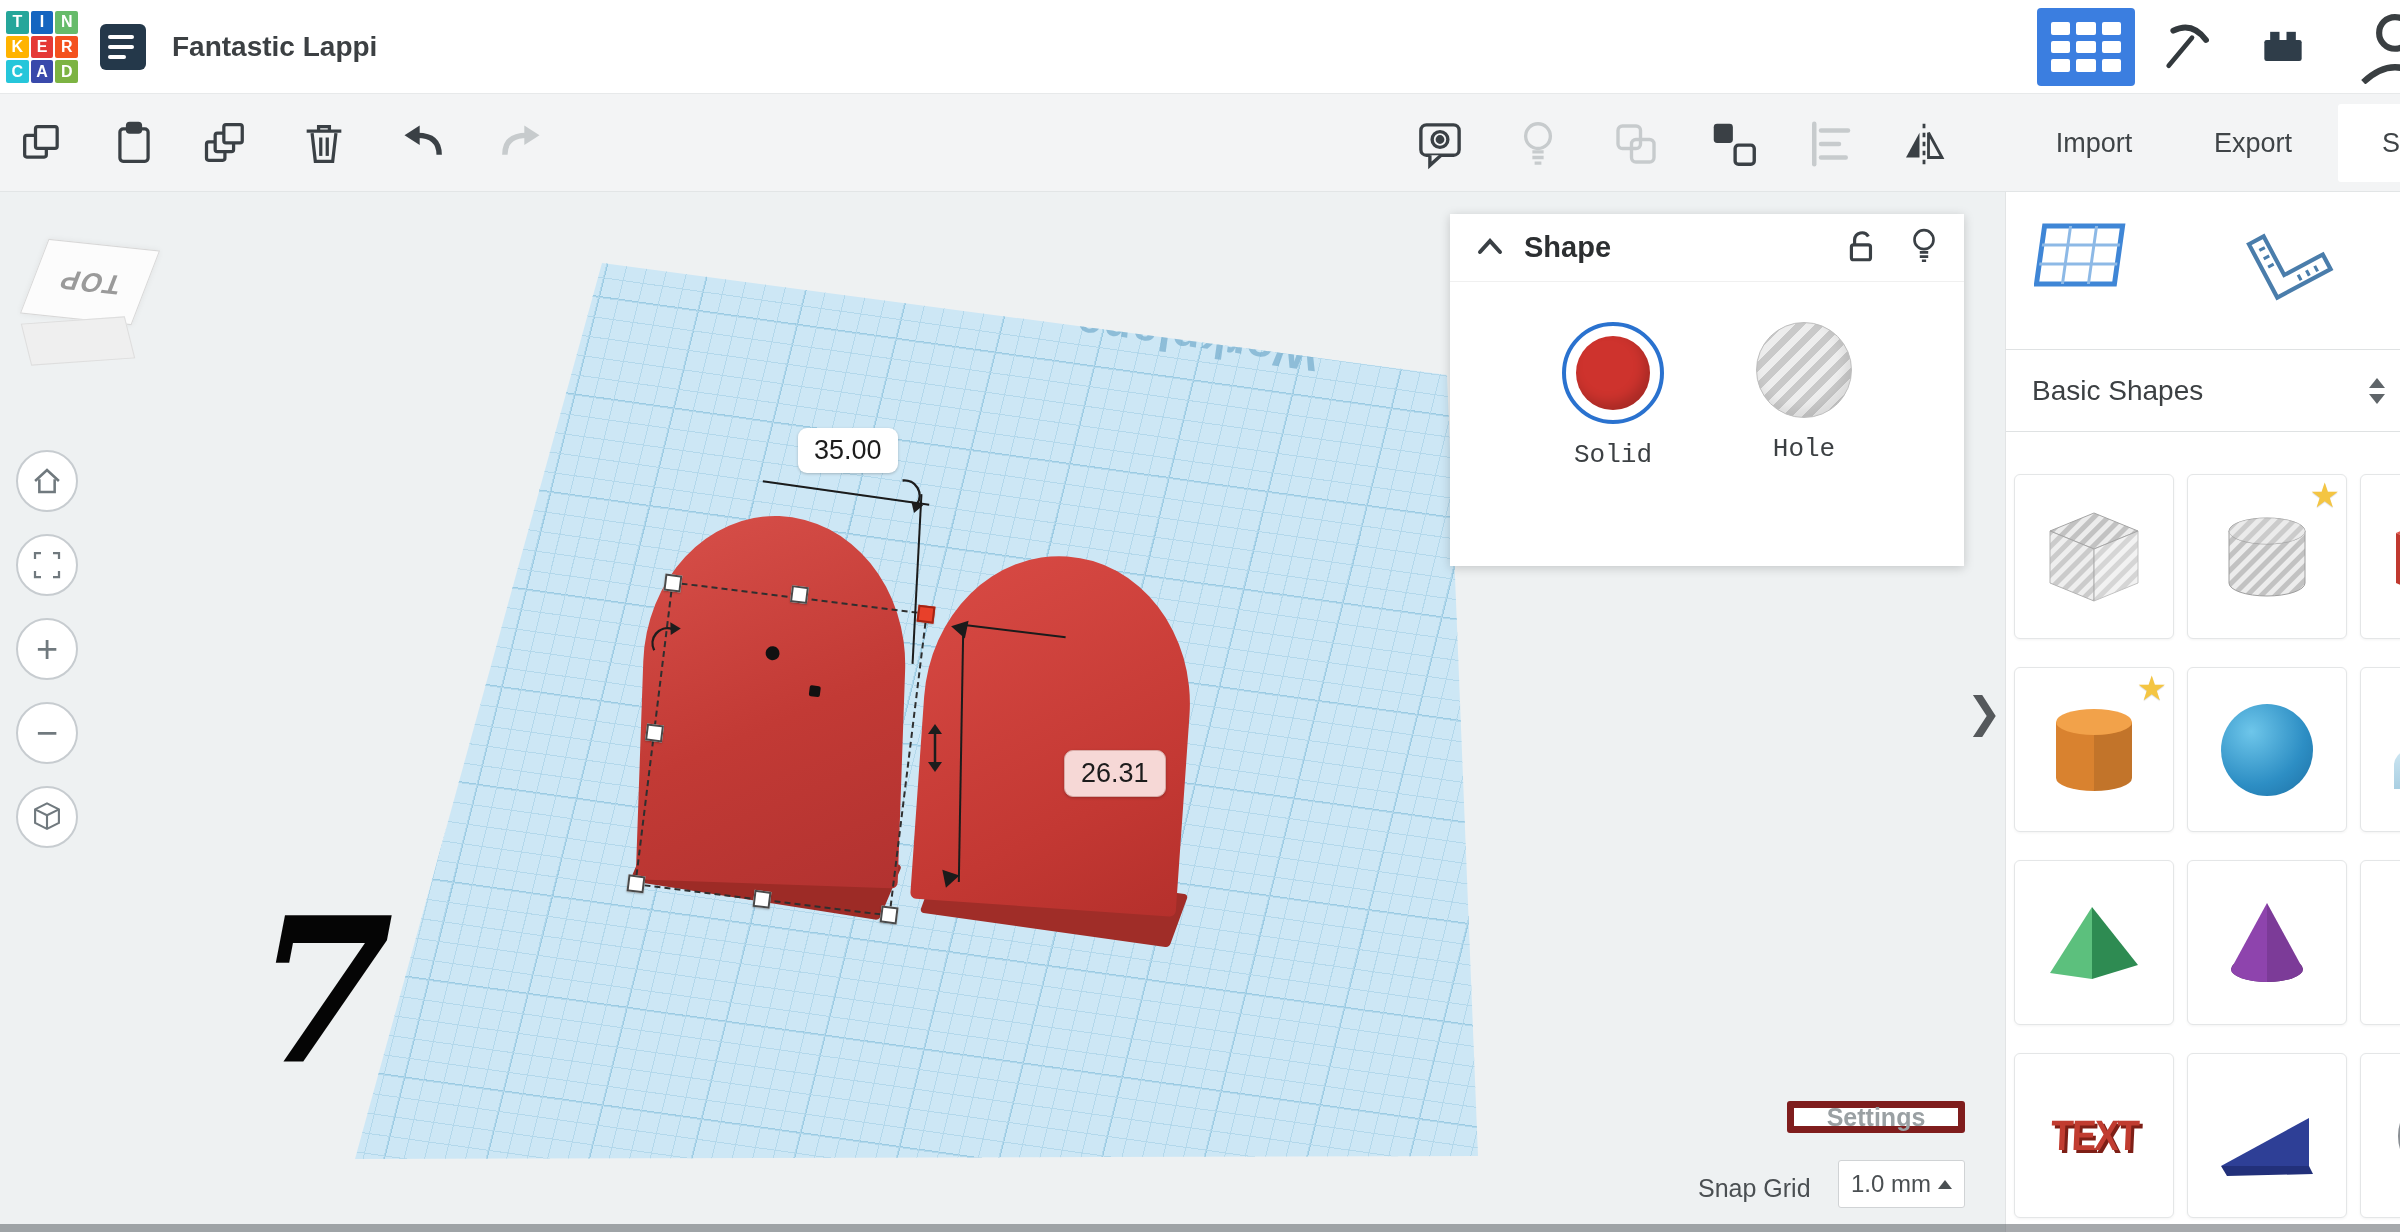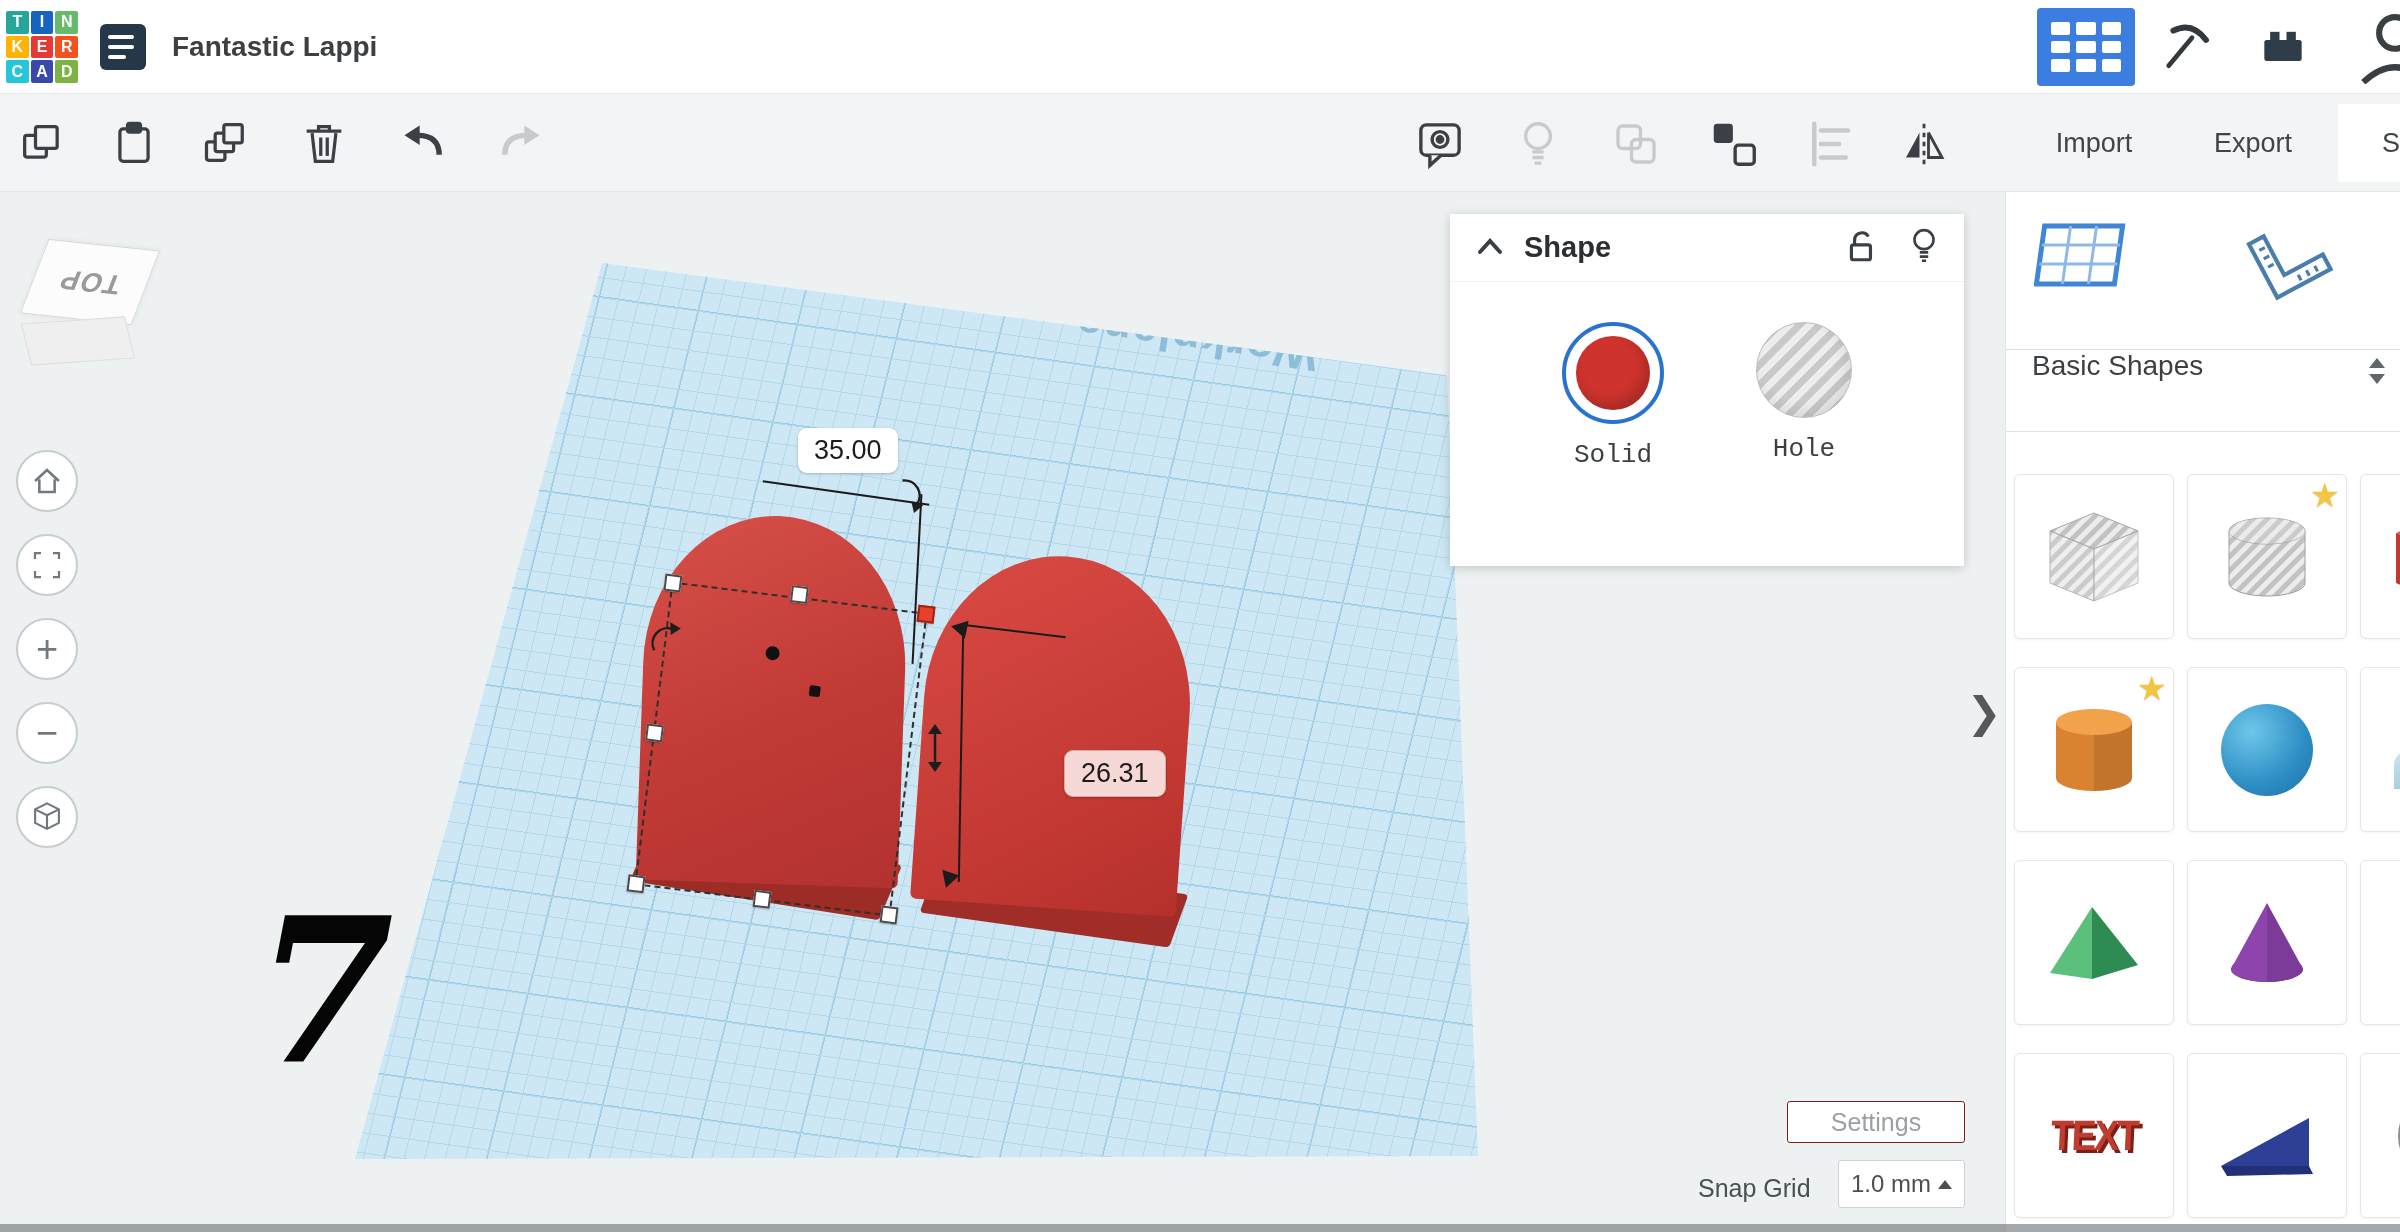--- a/index.html
+++ b/index.html
@@ -122,44 +122,44 @@
     box-shadow:inset -5px -7px 12px rgba(0,0,0,0.18); }
   .hole-circ{ width:96px; height:96px; border-radius:50%; border:1px solid #bdbdbd;
     background:repeating-linear-gradient(135deg,#c9c9c9 0 7px,#ededed 7px 14px);
     box-shadow:inset -5px -7px 12px rgba(0,0,0,0.08); }
   .opt-label{ margin-top:16px; font-size:26px; color:#3c4043;font-family:Liberation Mono, monospace; }
 
   
   .sbar{ position:absolute; left:2005px; top:192px; width:395px; height:1040px; background:#fff;
     border-left:1px solid #e2e4e5; z-index:20; }
   .cat-select{ position:absolute; left:0; top:157px; width:395px; height:83px; background:#fff;
-    border-top:1px solid #dfe2e3; border-bottom:1px solid #dfe2e3; display:flex; padding:0 16px 0 26px; }
+    border-top:1px solid #dfe2e3; border-bottom:1px solid #dfe2e3; display:flex; align-items:center; padding:0 16px 0 26px; }
   .cat-label{ font-size:28px; color:#3c4043; flex:1; }
   .sorters{ display:flex; flex-direction:column; gap:6px; align-items:center; }
   .tri-up{ width:0;height:0;border:8px solid transparent;border-bottom:10px solid #5f6569; }
   .tri-dn{ width:0;height:0;border:8px solid transparent;border-top:10px solid #5f6569; }
   .cards{ position:absolute; left:8px; top:282px; display:grid;
     grid-template-columns:repeat(3,160px); gap:28px 13px; }
   .card{ width:160px; height:165px; background:#fff; border:1px solid #e4e6e7; border-radius:6px;
     box-shadow:0 1px 3px rgba(0,0,0,0.05); display:flex; align-items:center; justify-content:center; position:relative; }
   .star{ position:absolute; top:0px; right:6px; font-size:34px; color:#f4c542; text-shadow:0 1px 1px rgba(0,0,0,0.15); }
   .sphere{ width:92px; height:92px; border-radius:50%;
     background:radial-gradient(circle at 33% 30%, #6ec6ea, #2d8ec4 60%, #1d6fa3); }
   .halfsphere{ width:92px; height:48px; border-radius:92px 92px 0 0 / 48px 48px 0 0;
     background:linear-gradient(180deg,#d6ecf6,#a9cfe2); margin-top:30px; }
   .ring-shape{ width:84px; height:84px; border-radius:50%; border:17px solid #8a8f94; }
   .text-glyph{ font-weight:800; font-size:37px; color:#c13c30; letter-spacing:-2px;
     text-shadow:3px 3px 0 #7e1f16; transform:scaleY(1.15) skewX(-3deg); }
   .collapse-tab{ position:absolute; left:1966px; top:684px; width:36px; height:56px; display:flex;
     align-items:center; justify-content:center; font-size:42px; color:#55595c; z-index:9; }
 
   
-  .settings-btn{ position:absolute; left:1787px; top:1101px; width:178px; height:42px; background:#fff;
-    border:1px solid #7f1d1d; border-radius:3px; display:flex; align-items:center; justify-content:center;
-    font-size:25px; color:#9aa0a3; z-index:9; }
+  .settings-btn{ position:absolute; left:1787px; top:1101px; width:178px; height:32px; background:#fff;
+    border:7px solid #7f1d1d; border-radius:3px; display:flex; align-items:center; justify-content:center;
+    font-size:25px; color:#9aa0a3; z-index:9;font-weight:bold; }
   .snap-label{ position:absolute; left:1698px; top:1174px; font-size:25px; color:#4a4f52; z-index:9; }
   .snap-dd{ position:absolute; left:1838px; top:1160px; width:127px; height:48px; background:#fff;
     border:1px solid #d0d3d5; border-radius:3px; display:flex; align-items:center; padding:0 12px;
     font-size:24px; color:#4a4f52; z-index:9; justify-content:space-between; }
   .snap-caret{ width:0;height:0;border:7px solid transparent;border-bottom:9px solid #4a4f52; margin-top:-7px; }
 </style>
 </head>
 <body>
 
 <div class="stage">

